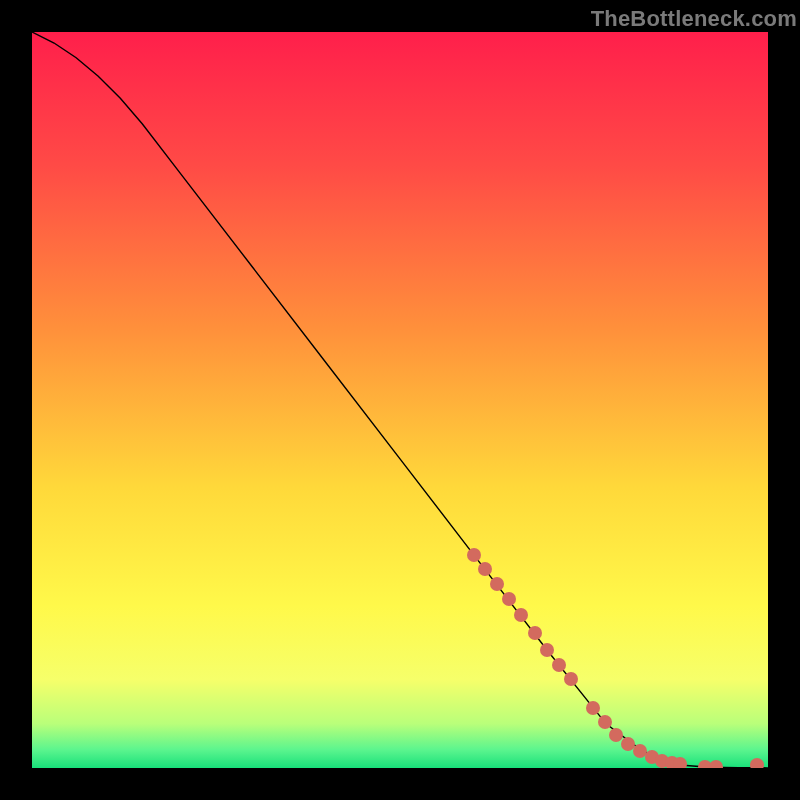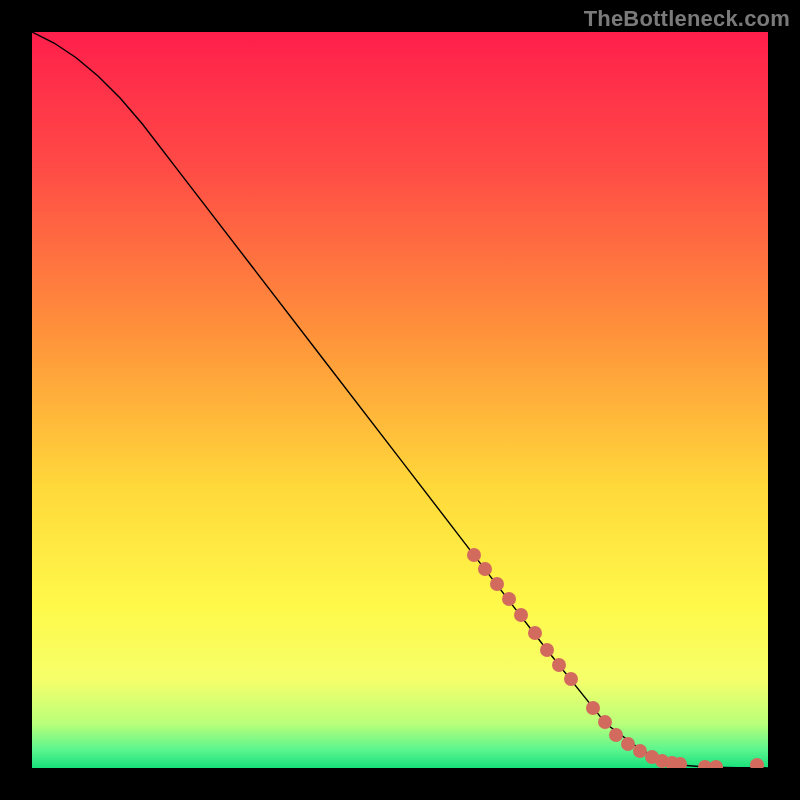--- a/index.html
+++ b/index.html
@@ -42,21 +42,21 @@
     width: 14px;
     height: 14px;
     margin-left: -7px;
     margin-top: -7px;
     border-radius: 50%;
     background: #d36a5e;
   }
   .watermark {
     position: absolute;
     top: 6px;
-    right: 10px;
+    right: 3px;
     color: #7a7a7a;
     font-size: 22px;
     font-weight: 600;
     letter-spacing: 0.2px;
     user-select: none;
   }
 </style>
 </head>
 <body>
 

